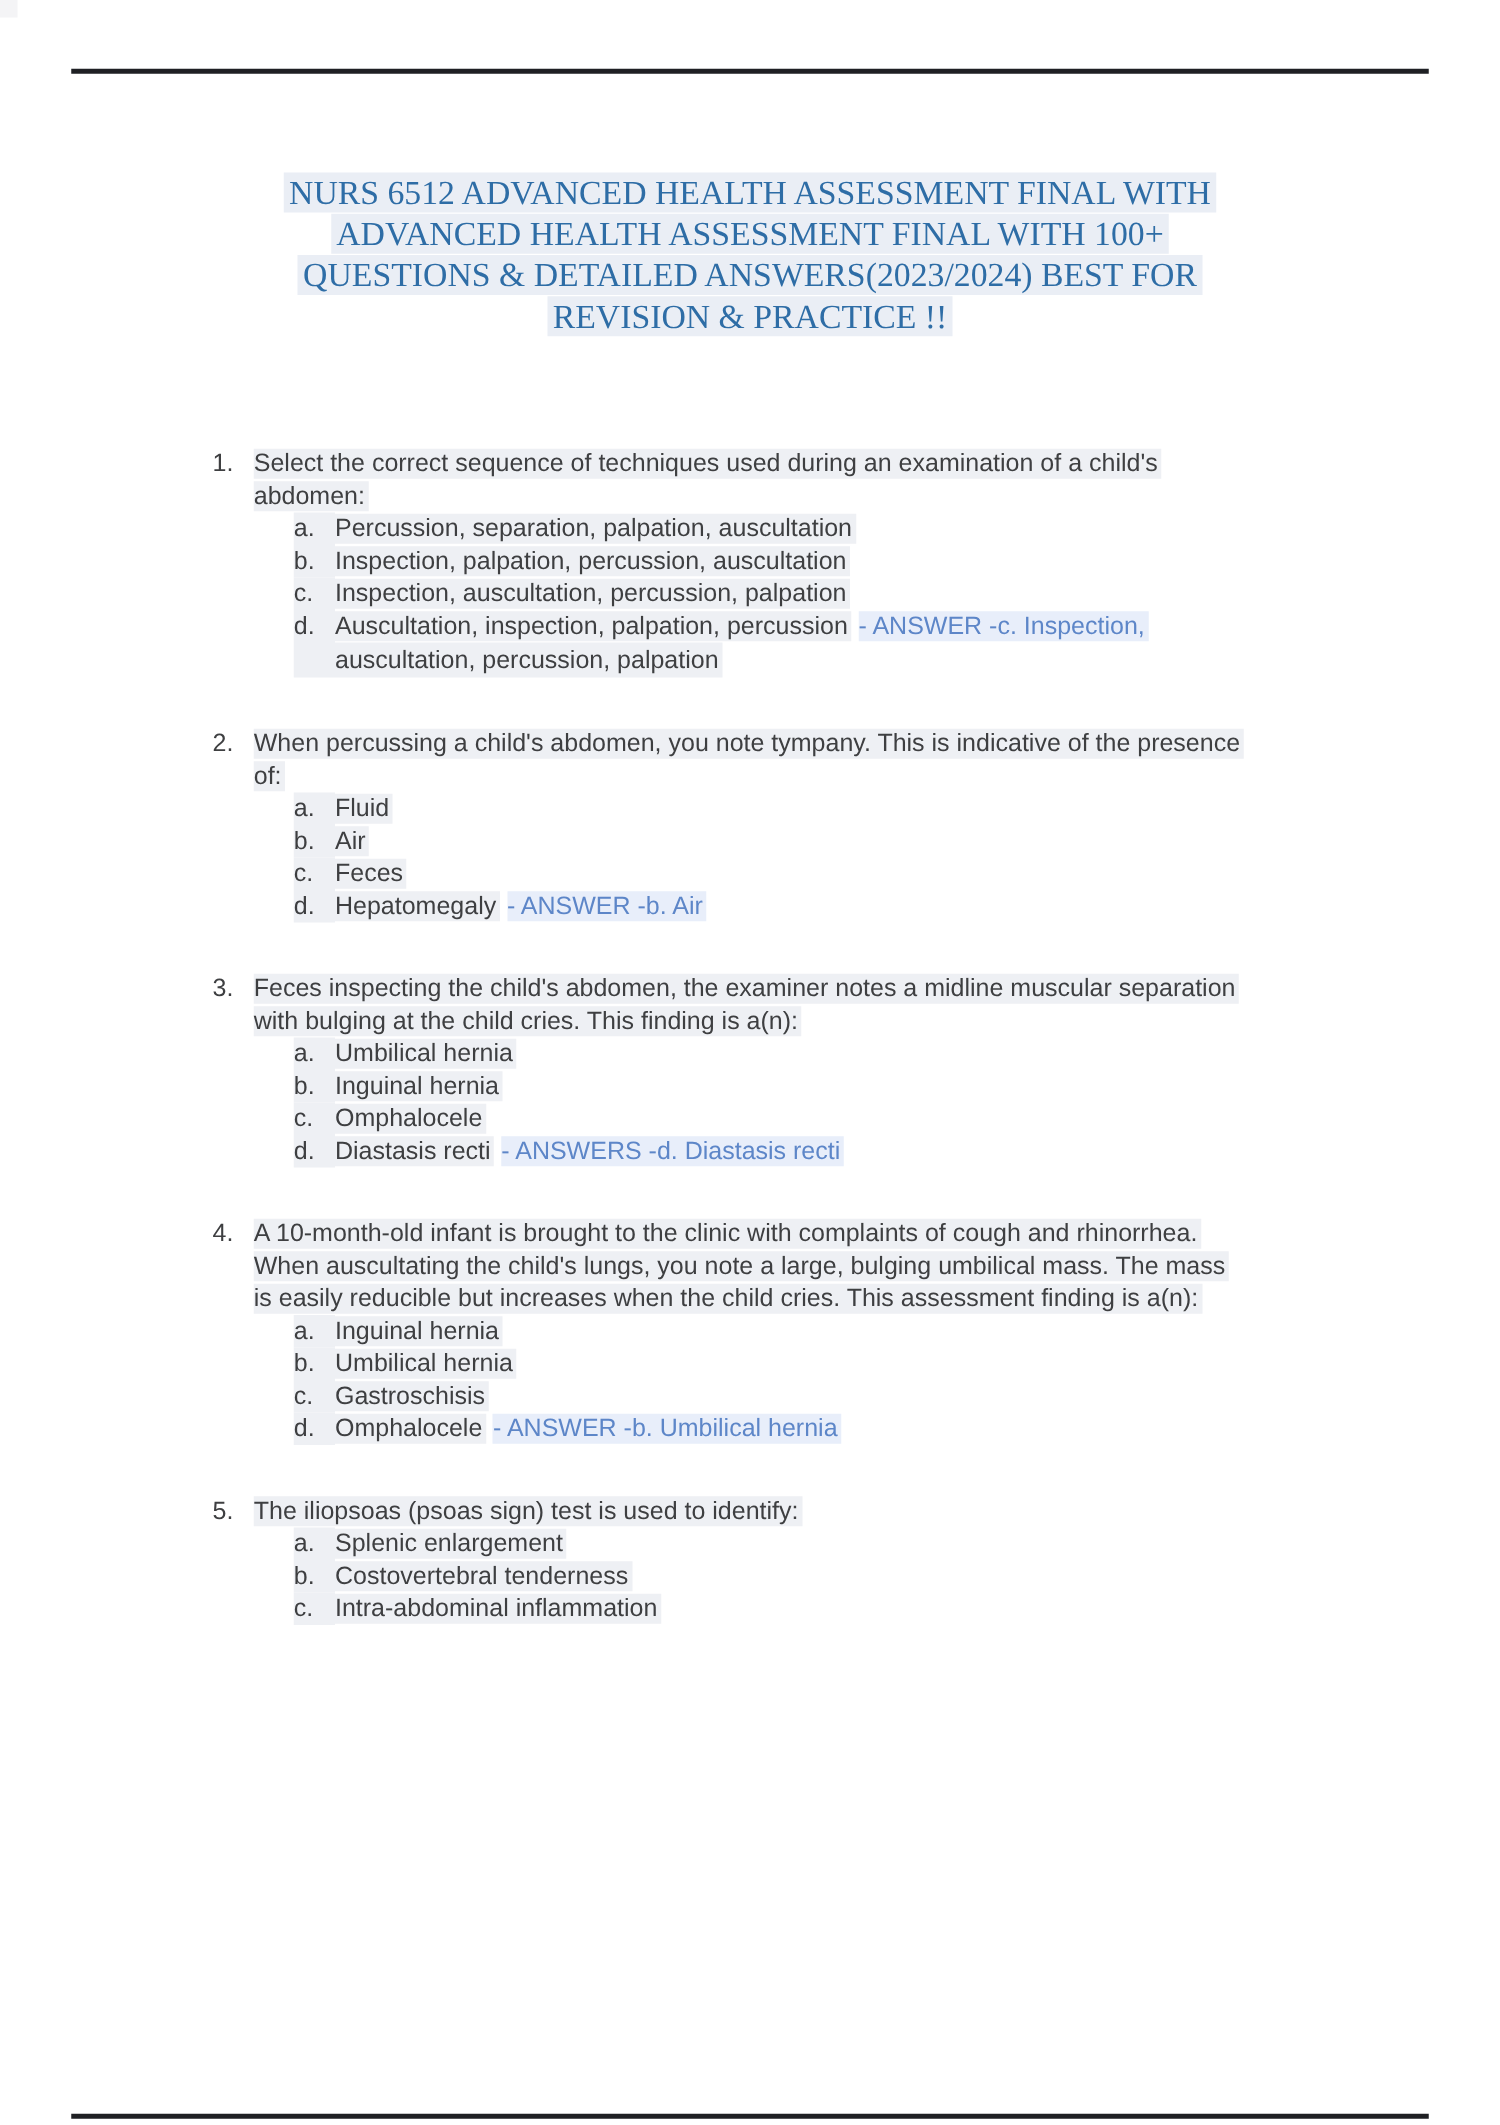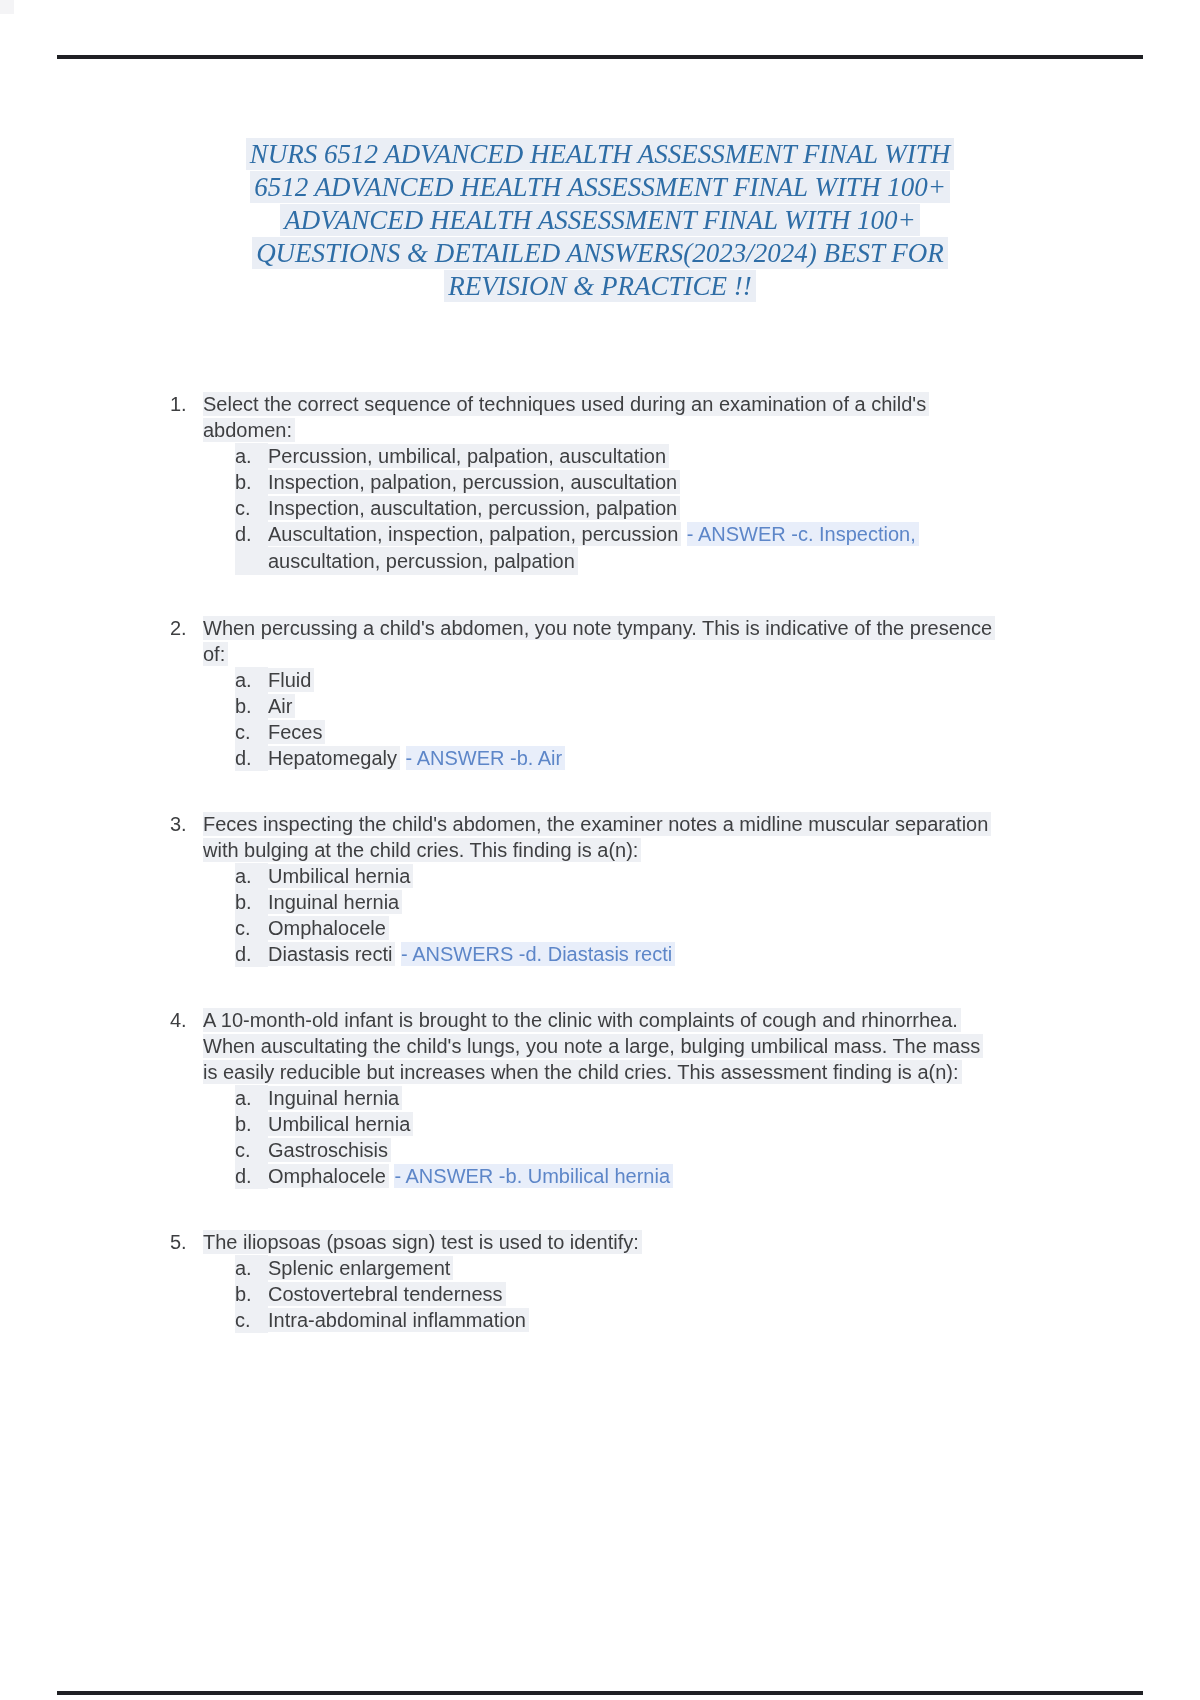--- a/index.html
+++ b/index.html
@@ -23,21 +23,20 @@
   .rule-bottom { top: 1691px; }
 
   .title-block {
     margin: 138px auto 0;
     width: 860px;
     text-align: center;
     font-family: "Liberation Serif", serif;
     font-size: 27px;
     line-height: 33px;
     color: #2e6da6;
-    font-style: italic;
   }
   .title-line { white-space: nowrap; }
   .hl-title {
     background: #eaeef5;
     padding: 1px 4px;
   }
 
   .questions {
     margin-left: 170px;
     margin-top: 88px;
@@ -70,36 +69,35 @@
 </style>
 </head>
 <body>
 
 <div class="page">
   <div class="corner-mark"></div>
   <div class="rule rule-top"></div>
 
   <div class="title-block">
     <div class="title-line"><span class="hl-title">NURS 6512 ADVANCED HEALTH ASSESSMENT FINAL WITH</span></div>
-    <div class="title-line"><span class="hl-title">6512 ADVANCED HEALTH ASSESSMENT FINAL WITH 100+</span></div>
     <div class="title-line"><span class="hl-title">ADVANCED HEALTH ASSESSMENT FINAL WITH 100+</span></div>
     <div class="title-line"><span class="hl-title">QUESTIONS &amp; DETAILED ANSWERS(2023/2024) BEST FOR</span></div>
     <div class="title-line"><span class="hl-title">REVISION &amp; PRACTICE !!</span></div>
   </div>
 
   <div class="questions">
 
     <div class="question">
       <div class="qrow">
         <span class="qnum">1.</span>
         <div class="qtext"><span class="hl">Select the correct sequence of techniques used during an examination of a child's abdomen:</span></div>
       </div>
       <div class="opt">
         <span class="olet">a.</span>
-        <div class="otext"><span class="hl">Percussion, umbilical, palpation, auscultation</span></div>
+        <div class="otext"><span class="hl">Percussion, separation, palpation, auscultation</span></div>
       </div>
       <div class="opt">
         <span class="olet">b.</span>
         <div class="otext"><span class="hl">Inspection, palpation, percussion, auscultation</span></div>
       </div>
       <div class="opt">
         <span class="olet">c.</span>
         <div class="otext"><span class="hl">Inspection, auscultation, percussion, palpation</span></div>
       </div>
       <div class="opt">

